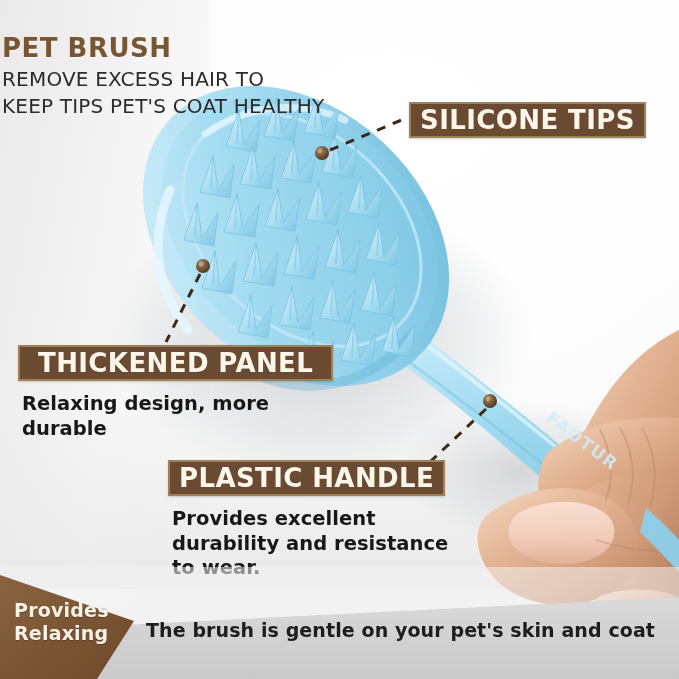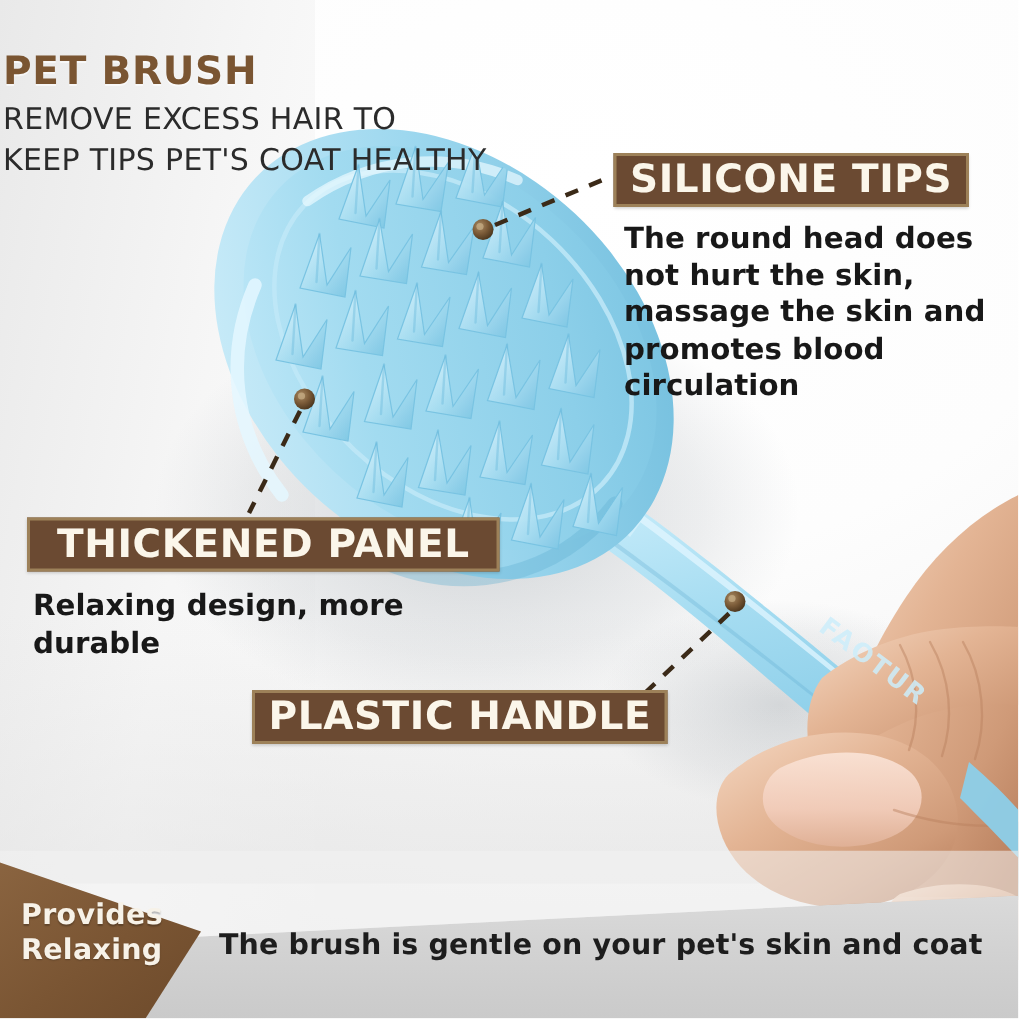--- a/index.html
+++ b/index.html
@@ -302,26 +302,26 @@
     <circle cx="488" cy="399" r="2.4" fill="#c9b089" opacity=".7"></circle>
   </svg>
 
   <div class="hdr">
     <div class="hdr-title">PET BRUSH</div>
     <div class="hdr-sub">REMOVE EXCESS HAIR TO</div>
     <div class="hdr-sub">KEEP TIPS PET'S COAT HEALTHY</div>
   </div>
 
   <div class="badge" id="badge-silicone">SILICONE TIPS</div>
-  <div class="desc" id="desc-silicone">The round head does not hurt the skin, massage the skin and promotes blood circulation</div>
 
   <div class="badge" id="badge-thickened">THICKENED PANEL</div>
   <div class="desc" id="desc-thickened">Relaxing design, more durable</div>
 
   <div class="badge" id="badge-plastic">PLASTIC HANDLE</div>
+  <div class="desc" id="desc-plastic">Provides excellent durability and resistance to wear.</div>
 
   <div id="banner">
     <svg viewBox="0 0 679 112" width="679" height="112">
       <defs>
         <linearGradient id="gBand" x1="0" y1="0" x2="0" y2="1">
           <stop offset="0%" stop-color="#dadada"></stop>
           <stop offset="45%" stop-color="#d2d2d2"></stop>
           <stop offset="100%" stop-color="#cacaca"></stop>
         </linearGradient>
         <linearGradient id="gTag" x1="0" y1="0" x2="1" y2="1">

